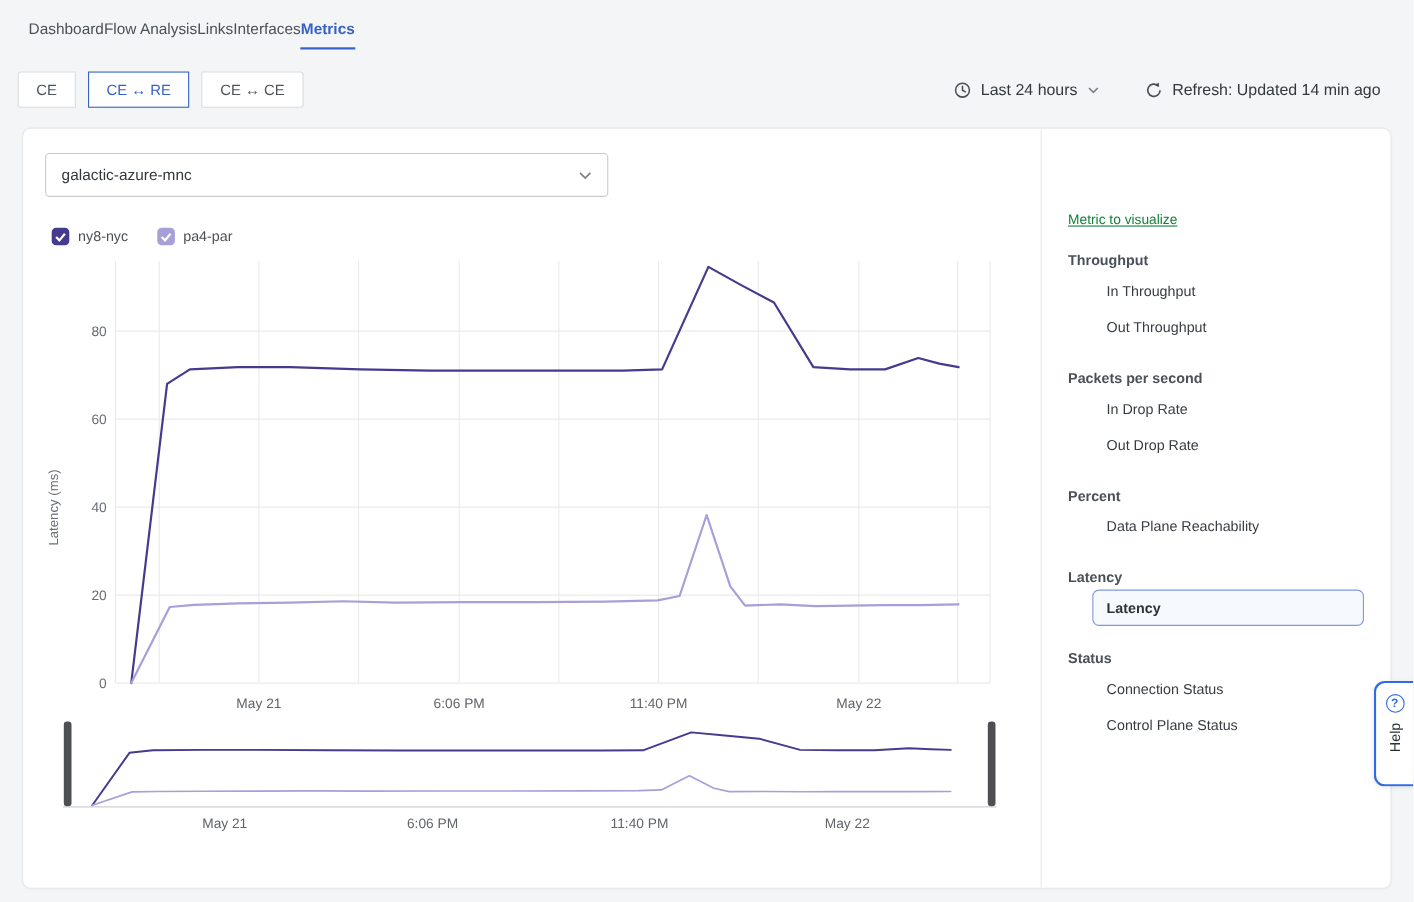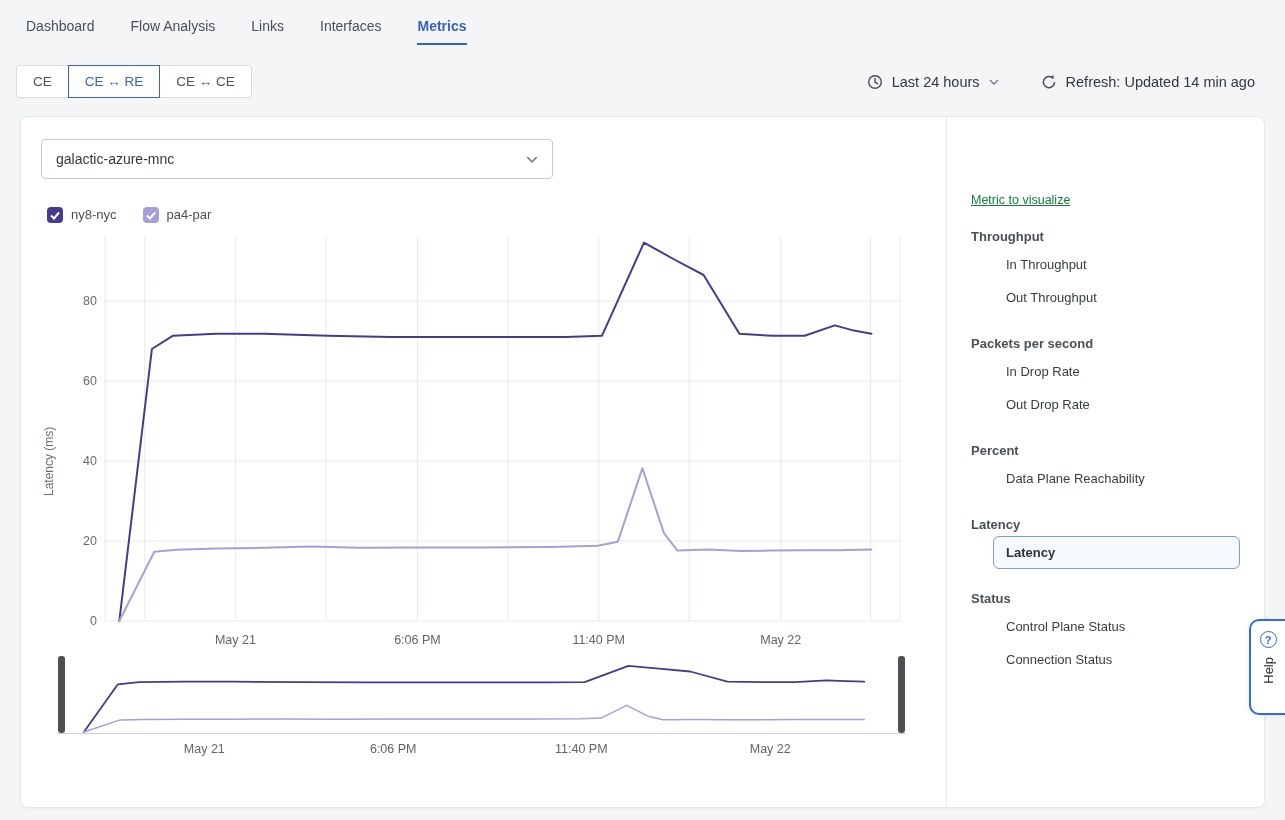--- a/index.html
+++ b/index.html
@@ -10,27 +10,27 @@
   *{box-sizing:border-box;}
   body{
     margin:0;width:1285px;height:820px;overflow:hidden;
     background:#f4f5f7;color:var(--text);
     font-family:"Liberation Sans",sans-serif;
   }
   svg text{font-family:"Liberation Sans",sans-serif;}
 
   
   .top{padding:18px 26px 0 26px;}
-  .nav{display:flex;gap:36px;}
+  .nav{display:flex;}
   .nav-item{font-size:14px;color:#4a5056;padding-bottom:9px;cursor:pointer;white-space:nowrap;}
   .nav-item.active{color:var(--accent);font-weight:bold;border-bottom:2.5px solid var(--accent);}
 
   
   .row2{display:flex;align-items:center;padding:20px 30px 0 16px;}
-  .seg{display:flex;}
+  .seg{display:flex;gap:12px;}
   .seg-btn{background:#fff;border:1px solid #d9dcdf;padding:8px 16px;font-size:13.5px;color:#4d5358;
     margin-left:-1px;position:relative;cursor:pointer;white-space:nowrap;}
   .seg-btn:first-child{border-radius:3px 0 0 3px;margin-left:0;}
   .seg-btn:last-child{border-radius:0 3px 3px 0;text-align:center;}
   .seg-btn.selected{border:1px solid var(--accent);color:var(--accent);z-index:2;}
   .row2-right{margin-left:auto;display:flex;gap:42px;}
   .time-range,.refresh{display:flex;align-items:center;gap:9px;font-size:14.5px;color:#33383d;cursor:pointer;}
 
   
   .card{margin:18px 20px 0 20px;background:#fff;border:1px solid var(--border);border-radius:8px;
@@ -205,22 +205,22 @@
         <div class="group">
           <div class="group-header">Percent</div>
           <div class="metric-item">Data Plane Reachability</div>
         </div>
         <div class="group">
           <div class="group-header">Latency</div>
           <div class="metric-item selected">Latency</div>
         </div>
         <div class="group">
           <div class="group-header">Status</div>
+          <div class="metric-item">Connection Status</div>
           <div class="metric-item">Control Plane Status</div>
-          <div class="metric-item">Connection Status</div>
         </div>
       </div>
   </div>
 </div>
 
 <div class="help-tab">
   <span class="help-icon">?</span>
   <span class="help-label">Help</span>
 </div>
 

